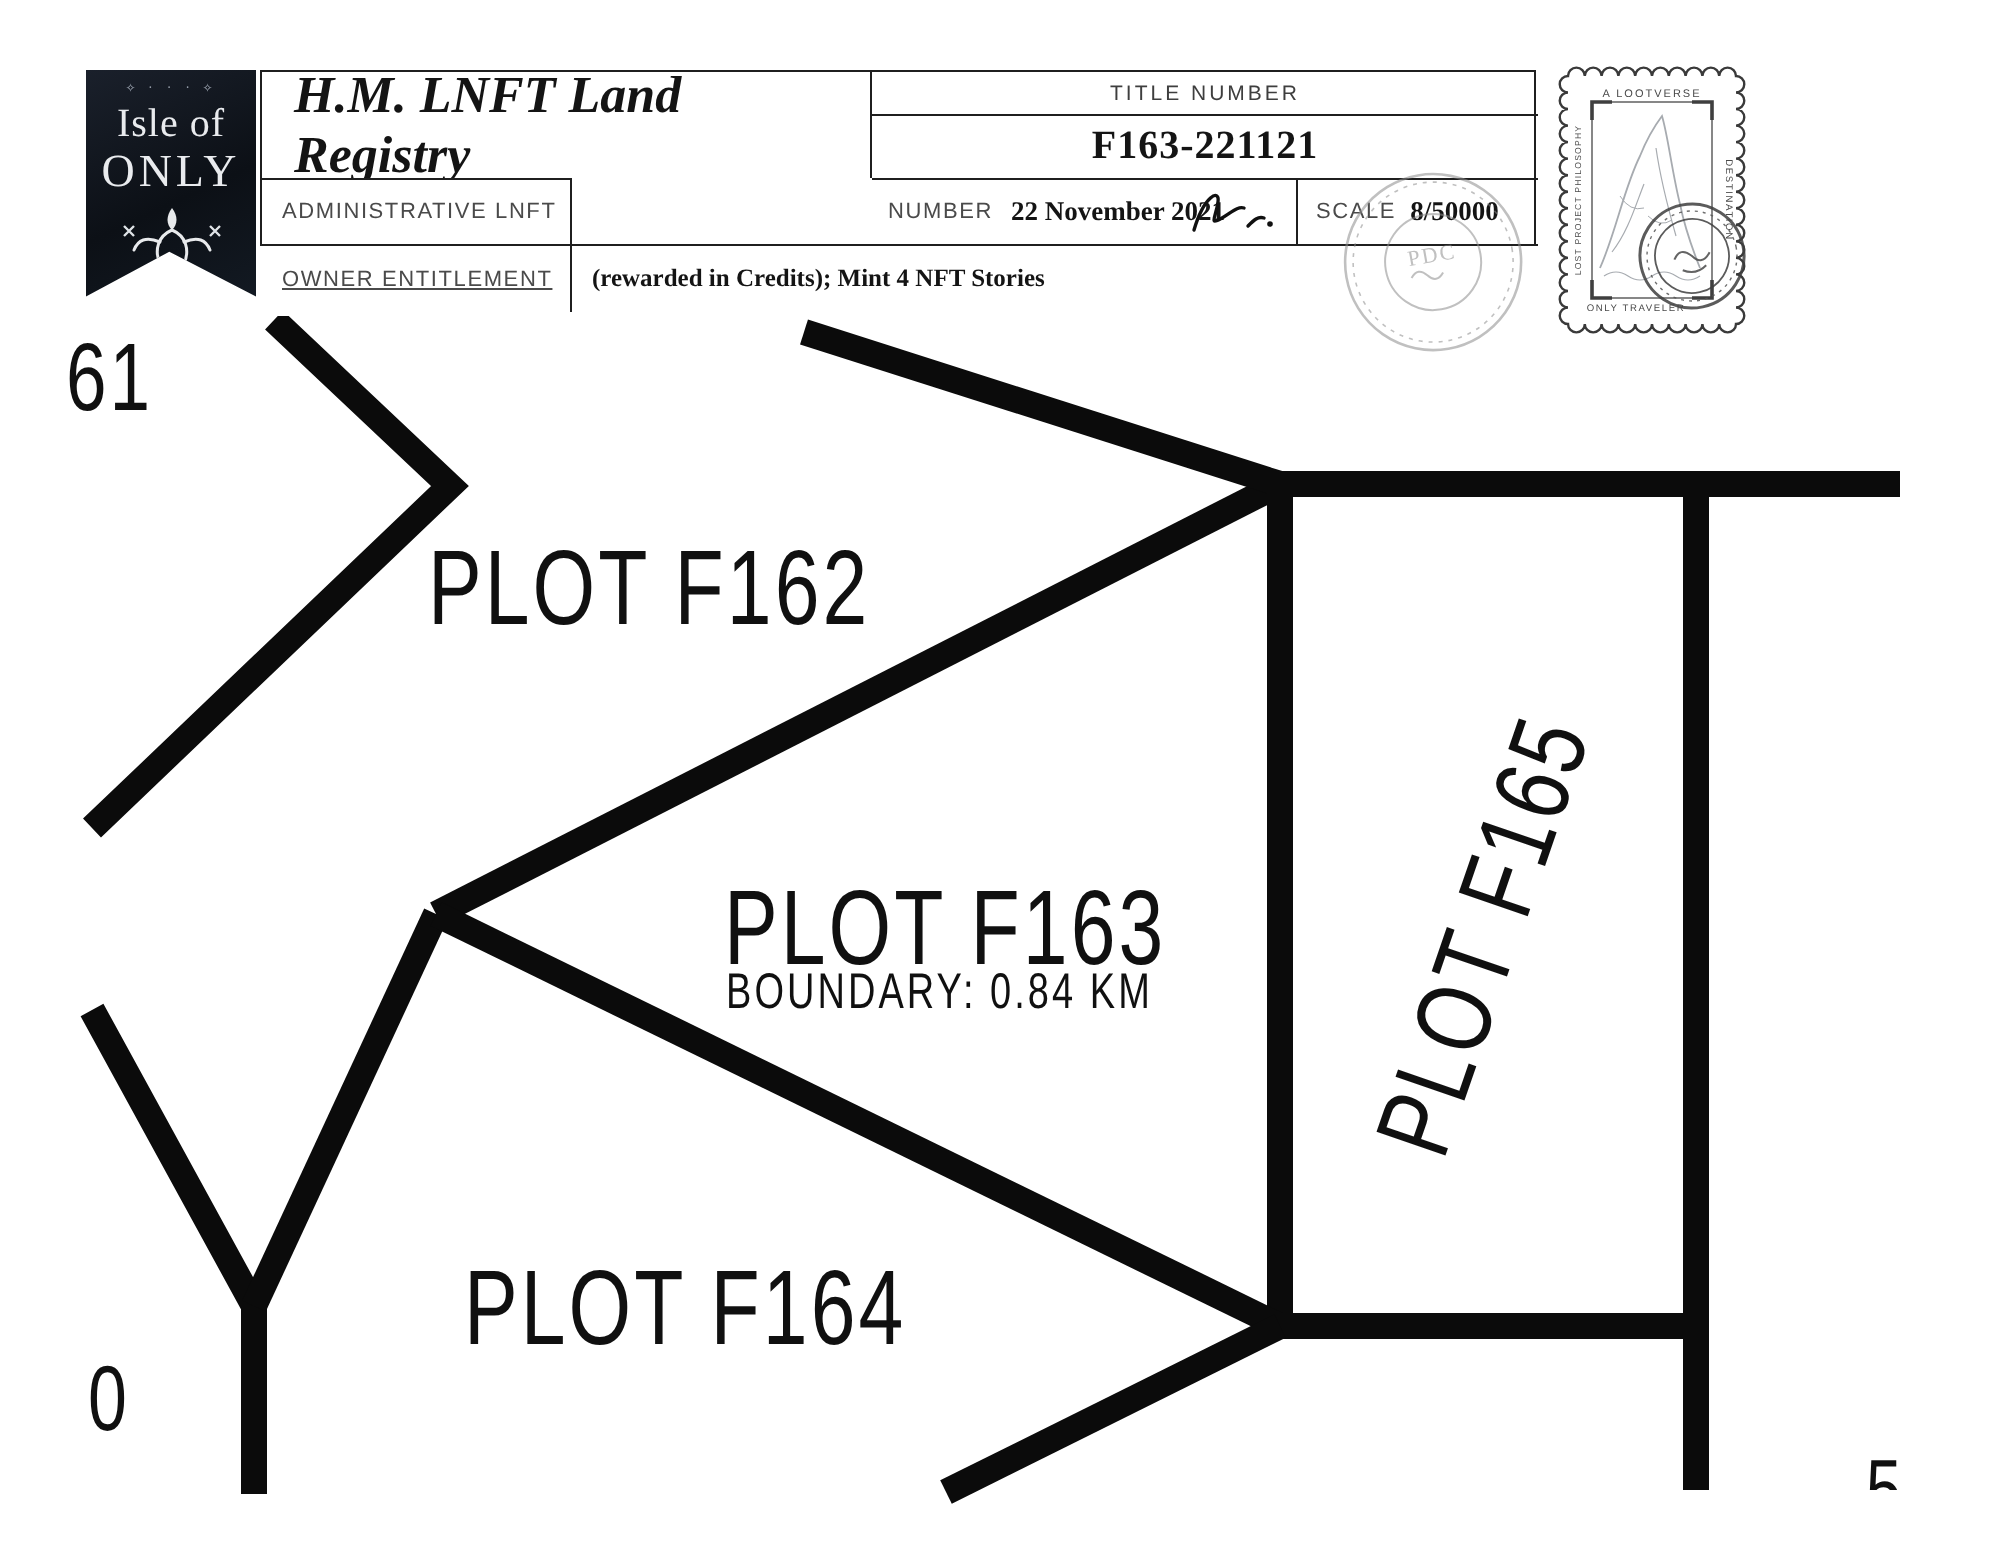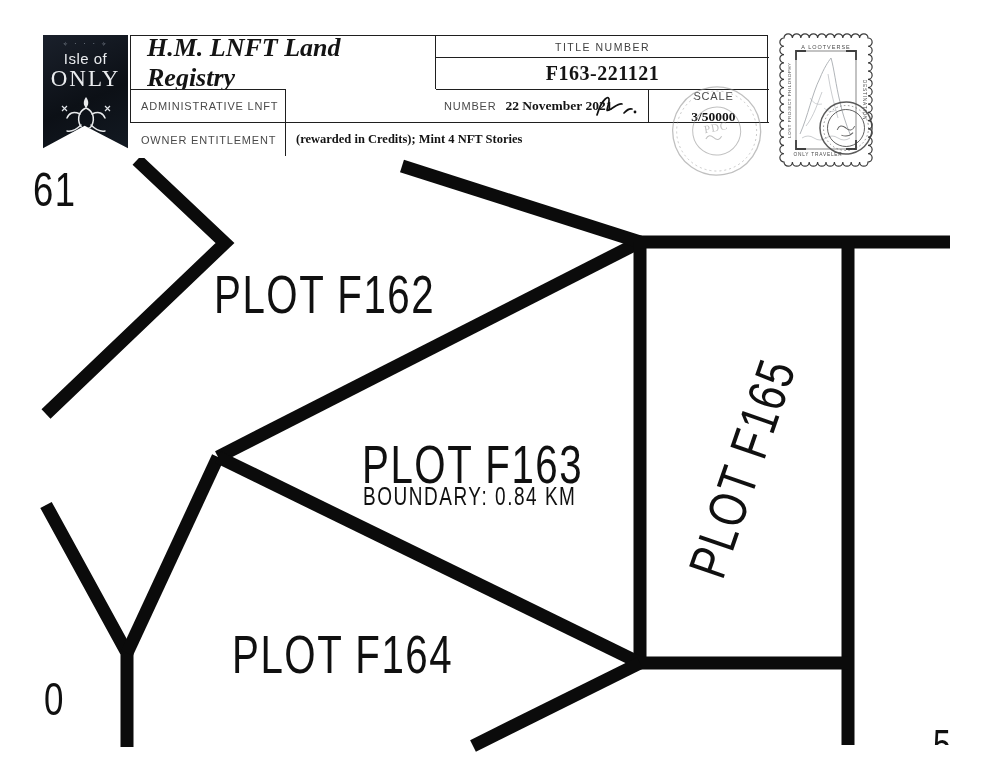--- a/index.html
+++ b/index.html
@@ -5,21 +5,21 @@
   html,body{margin:0;padding:0;background:#fff;}
   .page{position:relative;width:1000px;height:784px;background:#fff;overflow:hidden;
         font-family:"Liberation Sans",sans-serif;}
 
   
   .banner{position:absolute;left:43px;top:35px;width:85px;height:118px;
           background:linear-gradient(155deg,#1a202b 0%,#0c1016 55%,#131a23 100%);
           clip-path:polygon(0 0,100% 0,100% 96%,49% 77%,0 96%);
           color:#e9ebee;text-align:center;}
   .banner-orn{font-size:6px;color:#9aa2ae;margin-top:5px;letter-spacing:2px;}
-  .banner-isle{font-family:Liberation Sans, sans-serif;font-size:15px;margin-top:3px;letter-spacing:.5px;}
+  .banner-isle{font-family:Liberation Serif, serif;font-size:20px;margin-top:3px;letter-spacing:.5px;}
   .banner-fund{font-family:"Liberation Serif",serif;font-size:23px;letter-spacing:2px;margin-top:-1px;}
   .banner-emblem{margin-top:2px;}
 
   
   .reg-table{position:absolute;left:130px;top:35px;width:638px;height:88px;
              display:grid;grid-template-columns:155px 150px 213px 120px;
              grid-template-rows:22px 31px 33px 34px;
              border:1.5px solid #1f1f1f;box-sizing:border-box;color:#141414;}
   .cell{box-sizing:border-box;display:flex;align-items:center;overflow:hidden;}
   .bt{border-top:1.3px solid #1f1f1f;} .br{border-right:1.3px solid #1f1f1f;}
@@ -28,22 +28,22 @@
            font-family:"Liberation Serif",serif;font-style:italic;font-weight:bold;font-size:26px;}
   .c-tn-label{grid-column:3/5;grid-row:1/2;justify-content:center;
               font-size:10.5px;letter-spacing:1.5px;color:#3e3e3e;}
   .c-tn{grid-column:3/5;grid-row:2/3;justify-content:center;
         font-family:"Liberation Serif",serif;font-weight:bold;font-size:20px;letter-spacing:.5px;text-align:center;}
   .lab{font-size:11px;letter-spacing:.8px;color:#4a4a4a;}
   .val{font-family:"Liberation Serif",serif;font-weight:bold;font-size:13.5px;}
   .c-admin-label{grid-column:1;grid-row:3;padding-left:10px;}
   .c-admin{grid-column:2;grid-row:3;justify-content:center;}
   .c-issued{grid-column:3;grid-row:3;padding-left:8px;gap:9px;position:relative;}
-  .c-scale{grid-column:4;grid-row:3;padding-left:9px;gap:7px;flex-direction:column;}
-  .c-owner-label{grid-column:1;grid-row:4;padding-left:10px;}
+  .c-scale{grid-column:4;grid-row:3;padding-left:9px;gap:7px;}
+  .c-owner-label{grid-column:1;grid-row:4;padding-left:10px;text-decoration:underline;}
   .c-owner{grid-column:2/5;grid-row:4;padding:3px 10px;align-items:center;}
   .owner-txt{font-family:"Liberation Serif",serif;font-weight:bold;font-size:12.5px;line-height:1.3;}
   .signature{position:absolute;right:10px;top:2px;}
 
   
   .seal{position:absolute;left:671px;top:85px;opacity:.55;transform:rotate(-10deg);}
 
   
   .stamp{position:absolute;left:779px;top:33px;}
 
@@ -102,21 +102,21 @@
           <g fill="none" stroke="#101010" stroke-width="1.7" stroke-linecap="round">
             <path d="M3 23 C8 6 16 2 15 9 C14 17 10 21 17 17 C22 14 25 11 28 12"></path>
             <path d="M30 21 C33 18 35 16 38 17"></path>
           </g>
           <circle cx="41" cy="20" r="1.4" fill="#101010"></circle>
         </svg>
       </span>
     </div>
     <div class="cell c-scale bt">
       <span class="lab">SCALE</span>
-      <span class="val">3/50000</span>
+      <span class="val">8/50000</span>
     </div>
 
     <div class="cell c-owner-label lab bt br">OWNER ENTITLEMENT</div>
     <div class="cell c-owner bt">
       <div class="owner-txt">
         <div>(rewarded in Credits); Mint 4 NFT Stories</div>
       </div>
     </div>
   </div>
 

